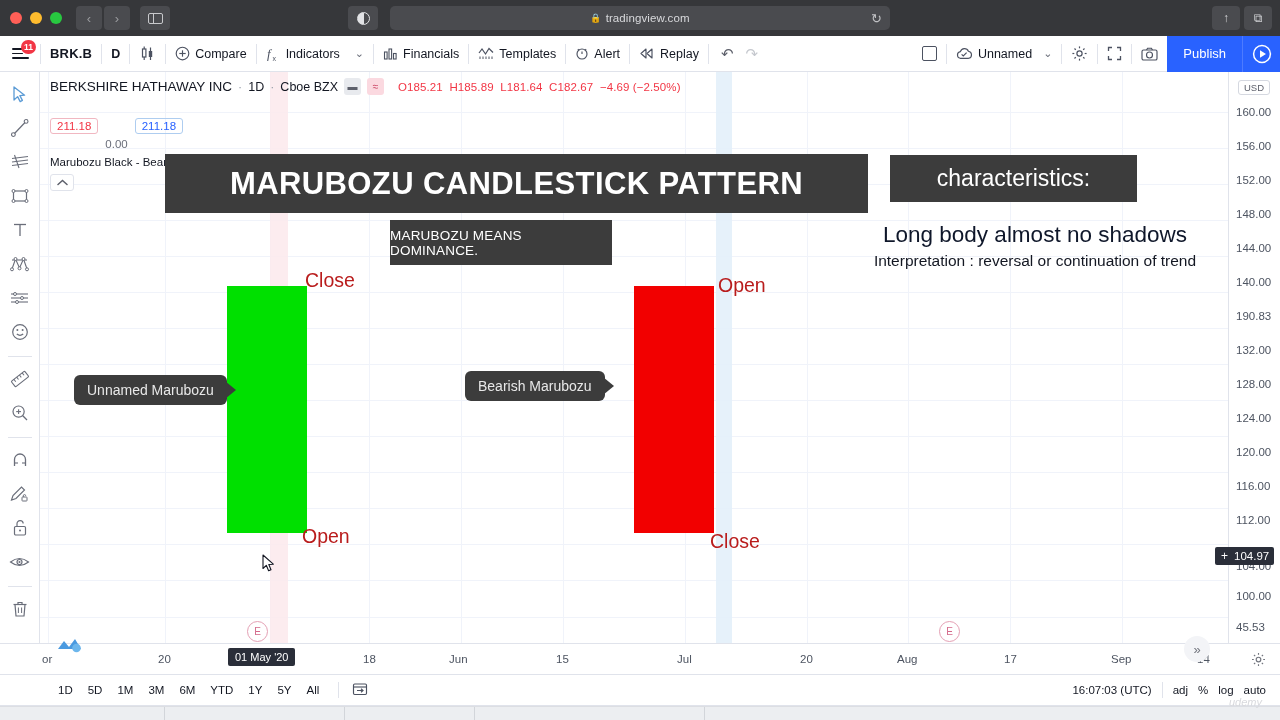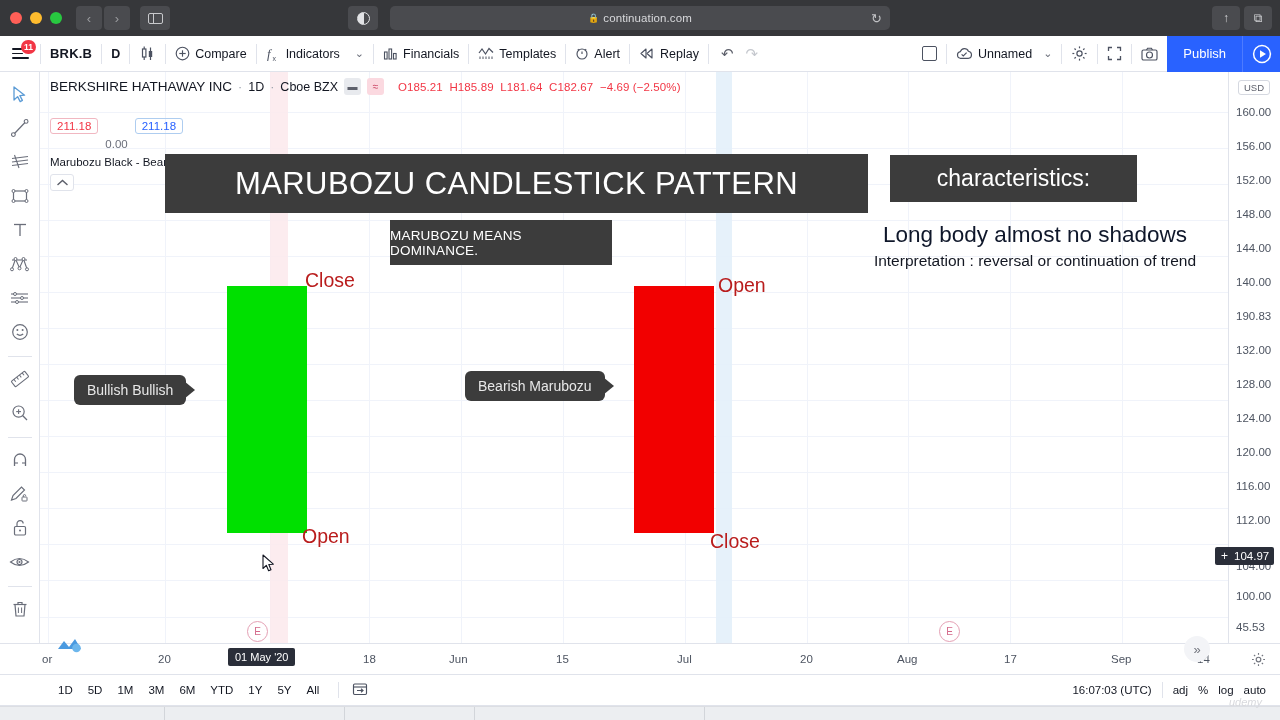--- a/index.html
+++ b/index.html
@@ -139,21 +139,21 @@
   .collapse-btn {
     margin-top: 6px; width: 24px; height: 17px; border: 1px solid #e0e3eb; border-radius: 3px;
     display: flex; align-items: center; justify-content: center; background: #fff;
   }
 
   
   .banner {
     position: absolute; background: #3c3c3c; color: #ffffff;
     display: flex; align-items: center; justify-content: center; z-index: 8;
   }
-  .banner-main { left: 125px; top: 82px; width: 703px; height: 59px; font-size: 31px; letter-spacing: .4px; }
+  .banner-main { left: 125px; top: 82px; width: 703px; height: 59px; font-size: 31px; letter-spacing: .4px; font-weight: bold; }
   .banner-sub { left: 350px; top: 148px; width: 222px; height: 45px; font-size: 13.5px; letter-spacing: .2px; }
   .banner-char { left: 850px; top: 83px; width: 247px; height: 47px; font-size: 23px; }
 
   .char-line1 {
     position: absolute; left: 785px; top: 150px; width: 420px; text-align: center;
     font-size: 22.5px; color: #0f172a; z-index: 8;
   }
   .char-line2 {
     position: absolute; left: 755px; top: 180px; width: 480px; text-align: center;
     font-size: 15.5px; color: #131722; z-index: 8;
@@ -260,21 +260,21 @@
       <div class="navbtn">›</div>
     </div>
     <div class="chrome-sq">
       <span class="sidebar-toggle-glyph"></span>
     </div>
     <div class="contrast-btn">
       <span class="contrast-glyph"></span>
     </div>
     <div class="urlbar">
       <span class="lock-icon">🔒</span>
-      <span class="url-text">continuation.com</span>
+      <span class="url-text">tradingview.com</span>
       <span class="reload-icon">↻</span>
     </div>
     <div class="chrome-right">
       <div class="cr-btn">↑</div>
       <div class="cr-btn">⧉</div>
     </div>
   </div>
 
   <div class="tv-toolbar">
     <div class="hamburger-wrap">
@@ -646,21 +646,21 @@
     <div class="candle green"></div>
     <div class="candle red"></div>
 
     <div class="cl-label" style="left:265px; top:197px">Close</div>
     <div class="cl-label" style="left:262px; top:453px">Open</div>
     <div class="cl-label" style="left:678px; top:202px">Open</div>
     <div class="cl-label" style="left:670px; top:458px">Close</div>
 
     <div class="callout" style="left:34px; top:303px">
       <div class="callout-box">
-        <span>Bullish Bullish</span>
+        <span>Unnamed Marubozu</span>
         <span class="callout-tip"></span>
       </div>
     </div>
     <div class="callout" style="left:425px; top:299px">
       <div class="callout-box">
         <span>Bearish Marubozu</span>
         <span class="callout-tip"></span>
       </div>
     </div>
 

